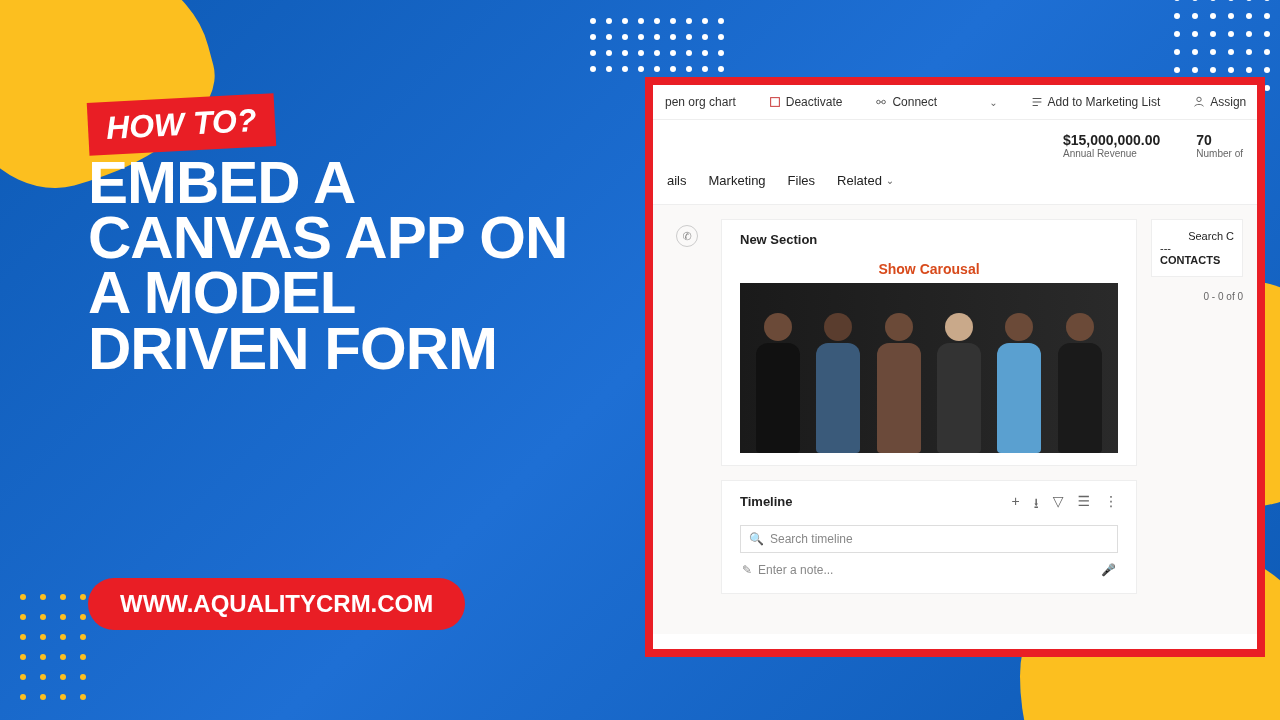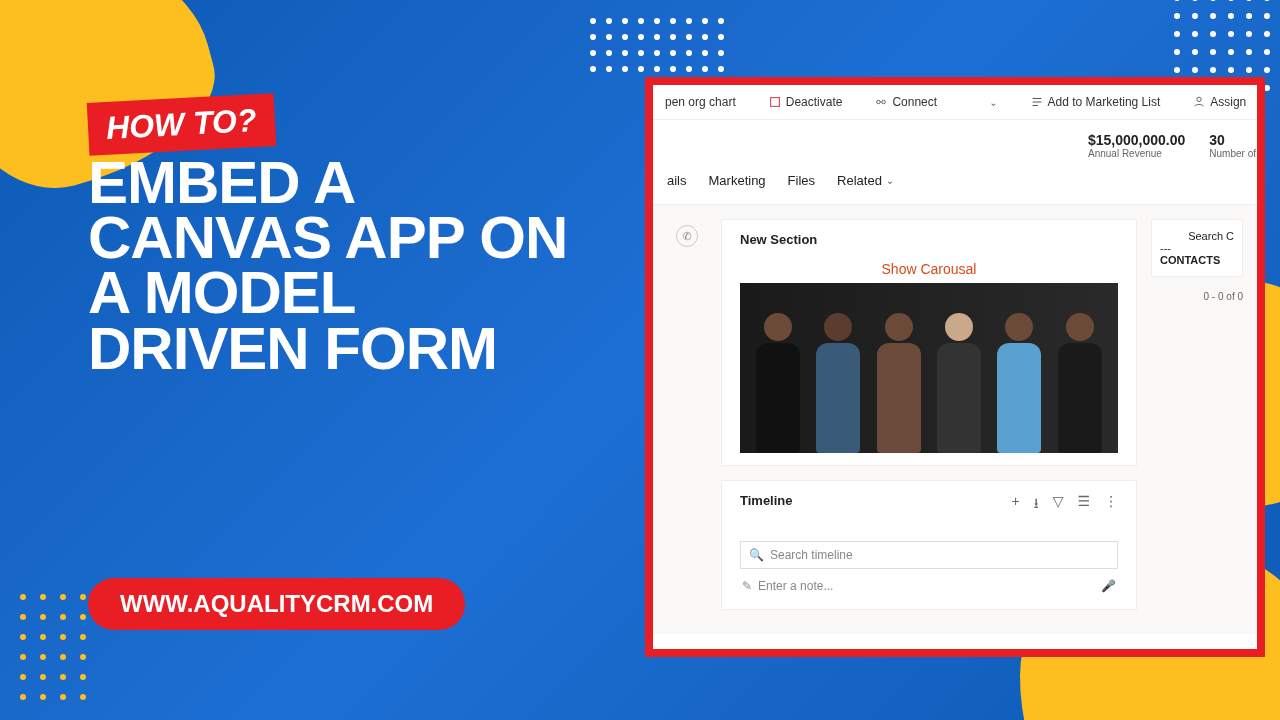--- a/index.html
+++ b/index.html
@@ -14,38 +14,38 @@
 .dots-yellow{position:absolute;bottom:20px;left:20px;display:grid;grid-template-columns:repeat(4,6px);grid-template-rows:repeat(6,6px);gap:14px}
 .dots-yellow span{background:#fcbf1f}
 .tag{position:absolute;top:98px;left:88px;background:#e91e25;color:#fff;font-weight:900;font-style:italic;font-size:32px;padding:8px 18px;transform:rotate(-3deg)}
 .headline{position:absolute;top:155px;left:88px;width:500px;color:#fff;font-size:60px;line-height:.92;font-weight:900;letter-spacing:-1px}
 .pill{position:absolute;bottom:90px;left:88px;background:#e91e25;color:#fff;font-weight:900;font-size:24px;padding:12px 32px;border-radius:999px}
 .shot{position:absolute;top:77px;right:15px;width:620px;height:580px;background:#fff;border:8px solid #e91e25;overflow:hidden}
 .cmd{display:flex;align-items:center;padding:6px 4px;border-bottom:1px solid #eee;font-size:12px;color:#333;gap:16px}
 .cmd .btn{display:flex;align-items:center;gap:4px;padding:4px 8px;white-space:nowrap;cursor:pointer}
 .cmd .ico{width:14px;height:14px;display:inline-block}
 .cmd .sep{width:1px;height:18px;background:#ddd;margin:0 2px}
-.kpi{display:flex;justify-content:flex-end;padding:12px 1px 8px;gap:24px}
+.kpi{display:flex;justify-content:flex-end;padding:12px 14px 8px;gap:36px}
 .kpi .k{text-align:left}
 .kpi .v{font-size:14px;font-weight:600;color:#222}
 .kpi .l{font-size:10px;color:#666}
 .tabs{display:flex;gap:22px;padding:0 14px 10px;border-bottom:1px solid #eee;font-size:13px;color:#222}
 .tabs .t{padding:6px 0;cursor:pointer;display:flex;align-items:center;gap:4px}
 .body{display:flex;gap:14px;padding:14px;background:#faf9f8;height:calc(100% - 135px)}
 .left{width:40px;display:flex;flex-direction:column;gap:16px;align-items:center;padding-top:6px}
 .left .ic{width:22px;height:22px;border:1px solid #ccc;border-radius:50%;display:flex;align-items:center;justify-content:center;font-size:11px;color:#888}
 .main{flex:1;display:flex;flex-direction:column;gap:14px;min-width:0}
 .card{background:#fff;border:1px solid #eee;padding:12px 18px}
 .card h4{font-size:13px;font-weight:600;color:#222;margin-bottom:8px}
-.show{color:#d84a1b;font-weight:400;text-align:center;font-size:14px;padding:6px}
+.show{color:#d84a1b;font-weight:700;text-align:center;font-size:14px;padding:6px}
 .img{width:100%;height:170px;background:linear-gradient(90deg,#1a1a1a 0%,#2a2a2a 100%);display:flex;align-items:flex-end;justify-content:space-around;padding:0 8px;overflow:hidden}
 .person{width:60px;height:140px;display:flex;flex-direction:column;align-items:center}
 .head{width:28px;height:28px;border-radius:50%;background:#6b4a38;margin-bottom:2px}
 .torso{width:44px;height:110px;border-radius:12px 12px 4px 4px;background:#222}
-.tl-h{display:flex;justify-content:space-between;margin-bottom:24px}
+.tl-h{display:flex;align-items:center;justify-content:space-between;margin-bottom:8px}
 .tl-h .tools{display:flex;gap:14px;color:#666;font-size:14px}
 .search{border:1px solid #ddd;padding:6px 8px;font-size:12px;color:#888;display:flex;align-items:center;gap:6px;margin-bottom:6px}
 .note{display:flex;align-items:center;gap:6px;font-size:12px;color:#888;padding:4px 2px}
 .aside{width:92px;display:flex;flex-direction:column;gap:14px}
 .aside .card{padding:10px 8px;font-size:11px;color:#222}
 .aside .lbl{font-weight:600;margin-bottom:4px;font-size:12px}
 .chev{font-size:10px;color:#666}
 </style>
 </head>
 <body>
@@ -211,21 +211,21 @@
       </div>
 
   </div>
 
   <div class="kpi">
     <div class="k">
       <div class="v">$15,000,000.00</div>
       <div class="l">Annual Revenue</div>
     </div>
     <div class="k">
-      <div class="v">30</div>
+      <div class="v">70</div>
       <div class="l">Number of</div>
     </div>
   </div>
 
   <div class="tabs">
     <div class="t">ails</div>
     <div class="t">Marketing</div>
     <div class="t">Files</div>
     <div class="t">
         <span>Related</span>

